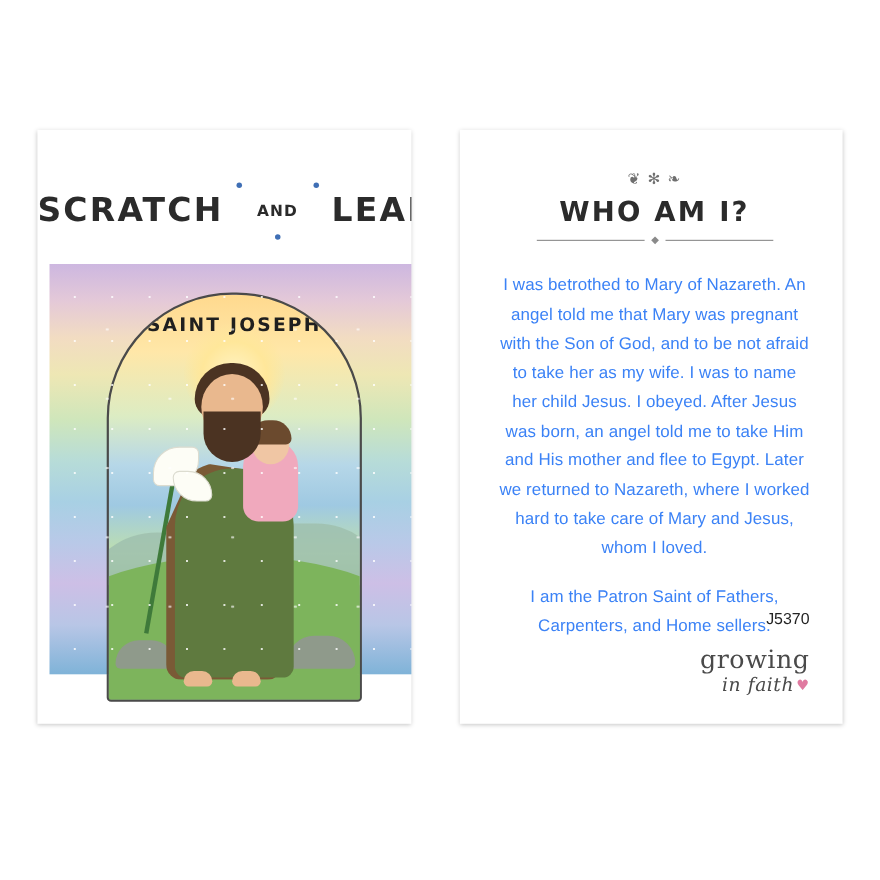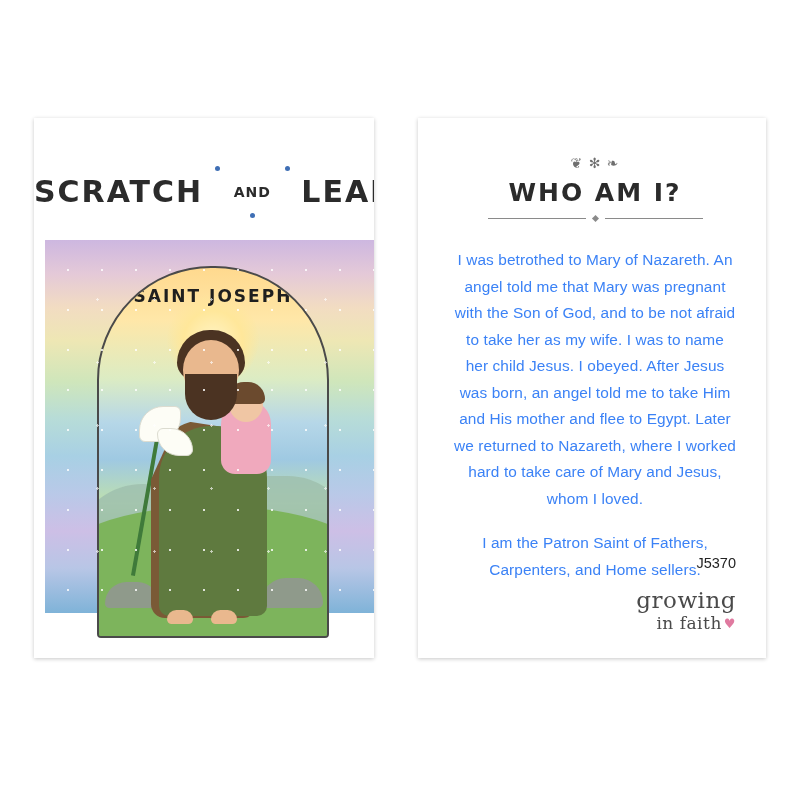--- a/index.html
+++ b/index.html
@@ -378,20 +378,21 @@
   .logo .l1 {
     font-family: "DejaVu Serif", serif;
     font-size: 23px;
     letter-spacing: .5px;
   }
   .logo .l2 {
     font-family: "DejaVu Serif", serif;
     font-size: 17px;
     letter-spacing: .5px;
     margin-top: 3px;
+    font-style: italic;
   }
   .heart {
     display: inline-block;
     color: #e07aa0;
     font-size: 13px;
     margin-left: 2px;
     vertical-align: 1px;
   }
 </style>
 </head>

